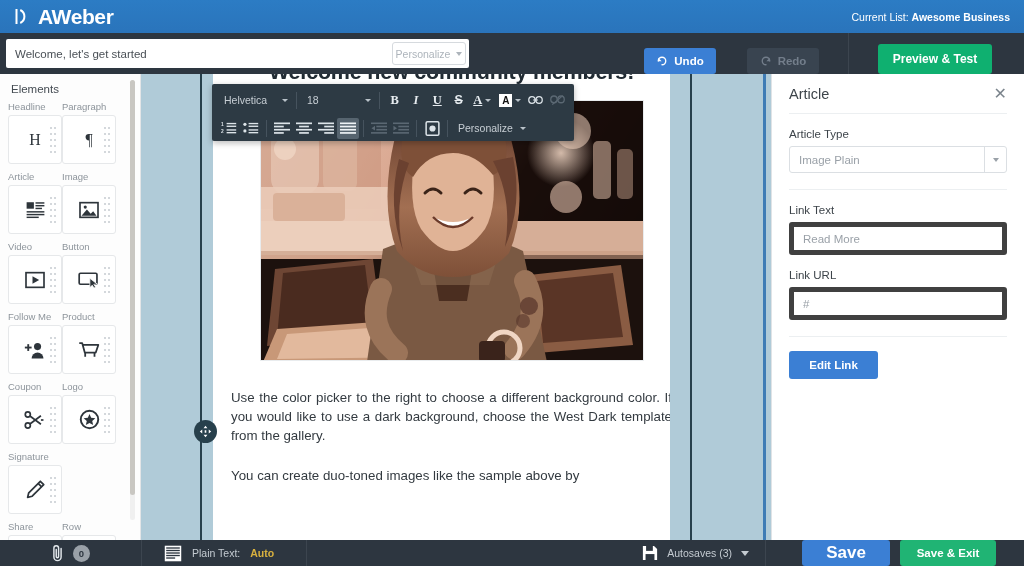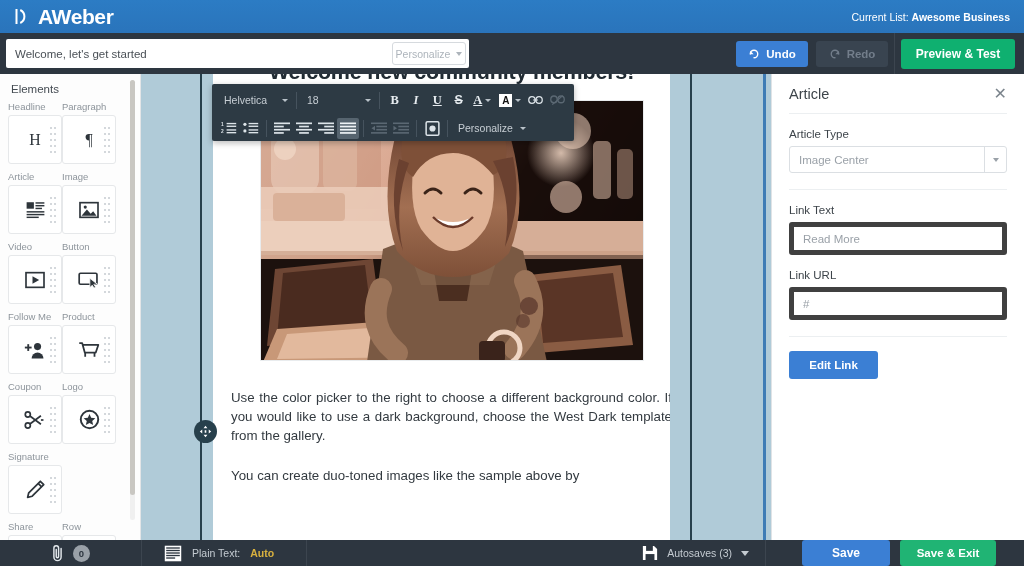--- a/index.html
+++ b/index.html
@@ -47,21 +47,21 @@
     margin-right: 3px; height: 23px; min-width: 74px;
     border: 1px solid #d6dade; border-radius: 3px; background: #fff;
     color: #adb4bb; font-size: 10.5px;
     display: flex; align-items: center; justify-content: center; gap: 6px;
     cursor: pointer;
   }
   .caret-dn { width: 0; height: 0; border-left: 3.5px solid transparent;
     border-right: 3.5px solid transparent; border-top: 4px solid #adb4bb; }
 
   .ab-right {
-    margin-left: auto; display: flex; align-items: center; height: 41px;
+    margin-left: auto; display: flex; align-items: flex-end; height: 41px; gap: 23px;
   }
   .ab-sep { width: 1px; height: 41px; background: #3c454f; margin: 0 6px; }
   .btn {
     border: 0; border-radius: 3px; cursor: pointer;
     font-family: "Liberation Sans", sans-serif; font-size: 11.5px; font-weight: bold;
     display: flex; align-items: center; justify-content: center; gap: 6px;
   }
   .btn-undo { background: #3b7fd4; color: #fff; height: 26px; width: 72px; }
   .btn-redo { background: #394450; color: #737e8b; height: 26px; width: 72px; margin-left: 8px;}
   .btn-preview { background: #0fb070; color: #fff; height: 30px; width: 114px; font-size: 12px; }
@@ -214,21 +214,21 @@
   }
   .bb-seg { display: flex; align-items: center; height: 26px; }
   .bb-div { width: 1px; height: 26px; background: #3c454f; }
   .attach-count {
     width: 17px; height: 17px; border-radius: 50%; background: #9aa1a8;
     color: #2d3640; font-size: 9.5px; font-weight: bold;
     display: flex; align-items: center; justify-content: center;
   }
   .bb-text { color: #c4cbd1; font-size: 10.5px; }
   .bb-auto { color: #d8b13f; font-size: 10.5px; font-weight: bold; }
-  .btn-save { background: #3b7fd4; color:#fff; width: 88px; height: 26px; font-size: 12px;}
+  .btn-save { background: #3b7fd4; color:#fff; width: 88px; height: 26px; font-size: 17px;}
   .btn-saveexit { background: #20b474; color:#fff; width: 96px; height: 26px; font-size: 11.5px;}
 </style>
 </head>
 <body>
 
 <div id="app">
 
   <div class="brandbar">
     <div class="logo">
       <svg class="logo-mark" viewBox="0 0 24 24">
@@ -694,21 +694,21 @@
     </div>
 
     <div class="rpanel">
       <div class="rp-head">
         <div class="rp-title">Article</div>
         <div class="rp-close">✕</div>
       </div>
 
       <div class="rp-label">Article Type</div>
       <div class="rp-select">
-        <span>Image Center</span>
+        <span>Image Plain</span>
         <div class="arw">
           <i style="width:0;height:0;border-left:3.5px solid transparent;border-right:3.5px solid transparent;border-top:4px solid #9aa1a8"></i>
         </div>
       </div>
 
       <div class="rp-sep"></div>
 
       <div class="rp-label">Link Text</div>
       <input class="rp-input" type="text" value="Read More" style="">
 

